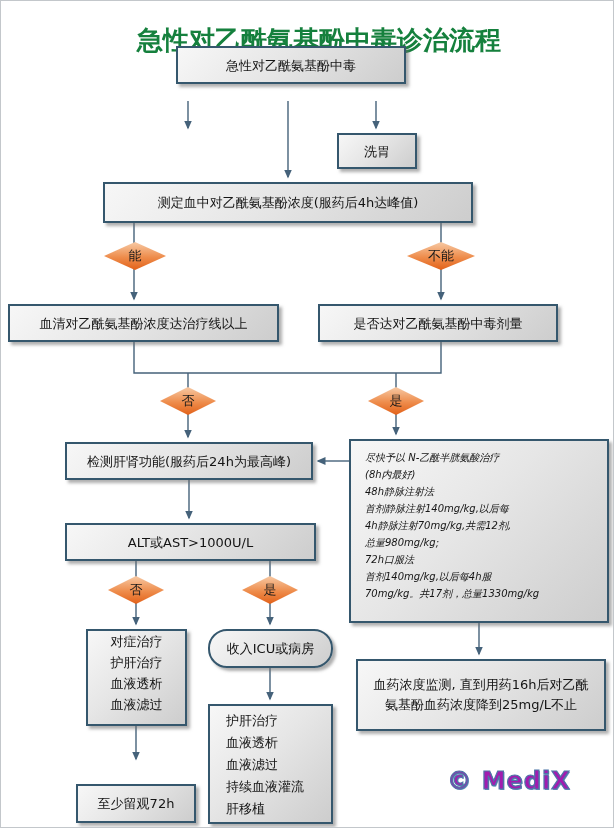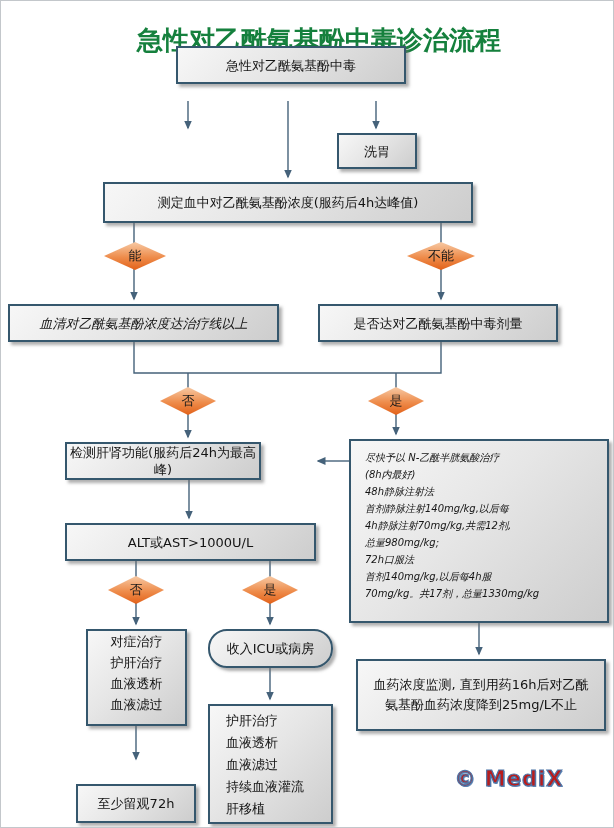--- a/index.html
+++ b/index.html
@@ -22,21 +22,21 @@
     background:linear-gradient(to bottom,#f7c9a4 0%,#ee8c4b 55%,#e26119 100%);
     clip-path:polygon(50% 0%,100% 50%,50% 100%,0% 50%);
     font-size:13px;color:#1a1a1a;
     filter:drop-shadow(2px 2px 1.5px rgba(100,100,100,0.45));
   }
   .nac-lines{line-height:17px;font-size:10px;text-align:left;padding:0 2px;font-style:italic;}
   .sym-lines{line-height:21px;}
   .icu-lines{line-height:22px;}
   .watermark{
     position:absolute;left:428px;top:766px;width:160px;text-align:center;
-    font-size:21px;font-weight:bold;color:#b91c1c;letter-spacing:1px;
+    font-size:24px;font-weight:bold;color:#a21caf;letter-spacing:1px;
     -webkit-text-stroke:1.2px #4e76a8;
     text-shadow:1px 1px 0 #6b8fbc;
   }
 </style>
 </head>
 <body>
 
 <div id="canvas">
 
   <div class="page-title">急性对乙酰氨基酚中毒诊治流程</div>
@@ -70,29 +70,29 @@
 
 
   <div class="node" style="left:336px;top:132px;width:80px;height:36px;">洗胃</div>
 
   <div class="node" style="left:102px;top:181px;width:370px;height:41px;">测定血中对乙酰氨基酚浓度(服药后4h达峰值)</div>
 
   <div class="diamond" style="left:103px;top:241px;width:62px;height:28px;">能</div>
 
   <div class="diamond" style="left:406px;top:241px;width:68px;height:28px;">不能</div>
 
-  <div class="node" style="left:7px;top:303px;width:271px;height:38px;font-style:italic;">血清对乙酰氨基酚浓度达治疗线以上</div>
+  <div class="node" style="left:7px;top:303px;width:271px;height:38px;">血清对乙酰氨基酚浓度达治疗线以上</div>
 
   <div class="node" style="left:317px;top:303px;width:240px;height:38px;">是否达对乙酰氨基酚中毒剂量</div>
 
   <div class="diamond" style="left:159px;top:386px;width:56px;height:28px;">否</div>
 
   <div class="diamond" style="left:367px;top:386px;width:56px;height:28px;">是</div>
 
-  <div class="node" style="left:64px;top:441px;width:196px;height:38px;">检测肝肾功能(服药后24h为最高峰)</div>
+  <div class="node" style="left:64px;top:441px;width:248px;height:38px;">检测肝肾功能(服药后24h为最高峰)</div>
 
   <div class="node left-lines" style="left:348px;top:438px;width:260px;height:184px;padding:8px 12px;">
     <div class="lines nac-lines">
         <div>尽快予以 N-乙酰半胱氨酸治疗</div>
         <div>(8h内最好)</div>
         <div>48h静脉注射法</div>
         <div>首剂静脉注射140mg/kg,以后每</div>
         <div>4h静脉注射70mg/kg,共需12剂,</div>
         <div>总量980mg/kg;</div>
         <div>72h口服法</div>

